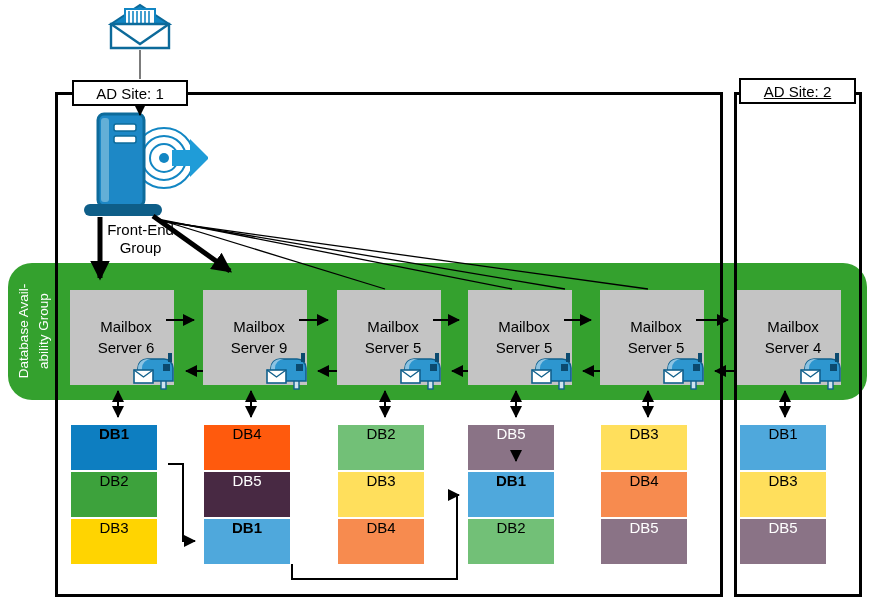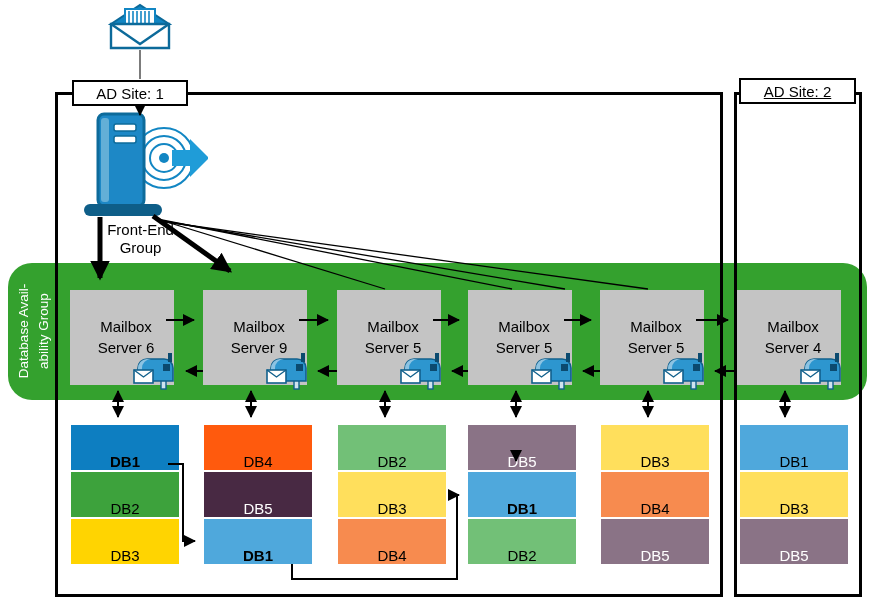--- a/index.html
+++ b/index.html
@@ -9,21 +9,21 @@
   .site-box{border:3px solid #000;box-sizing:border-box;background:transparent;z-index:3;}
   .site-label{background:#fff;border:2px solid #000;box-sizing:border-box;display:flex;
               align-items:center;justify-content:center;font-size:15px;z-index:6;}
   .band{border-radius:24px;z-index:1;}
   .dag-label{z-index:2;text-align:center;color:#fff;font-size:13.5px;line-height:1.45;
              transform:rotate(-90deg);}
   .dag-label span{display:block;white-space:nowrap;}
   .server-box{width:96px;height:95px;display:flex;flex-direction:column;align-items:center;
               justify-content:center;text-align:center;font-size:15px;line-height:1.35;z-index:2;padding-left:8px;}
   .server-box span{display:block;}
-  .db-box{width:108px;height:45px;display:flex;align-items:flex-end;justify-content:center;
+  .db-box{width:86px;height:45px;display:flex;align-items:flex-start;justify-content:center;
           font-size:15px;z-index:2;}
   .fe-label{z-index:6;text-align:center;font-size:15px;line-height:1.2;}
   .fe-label span{display:block;}
   .icon{z-index:4;}
   svg.overlay{position:absolute;left:0;top:0;z-index:5;pointer-events:none;}
 </style>
 </head>
 <body>
 
 <div id="canvas">

